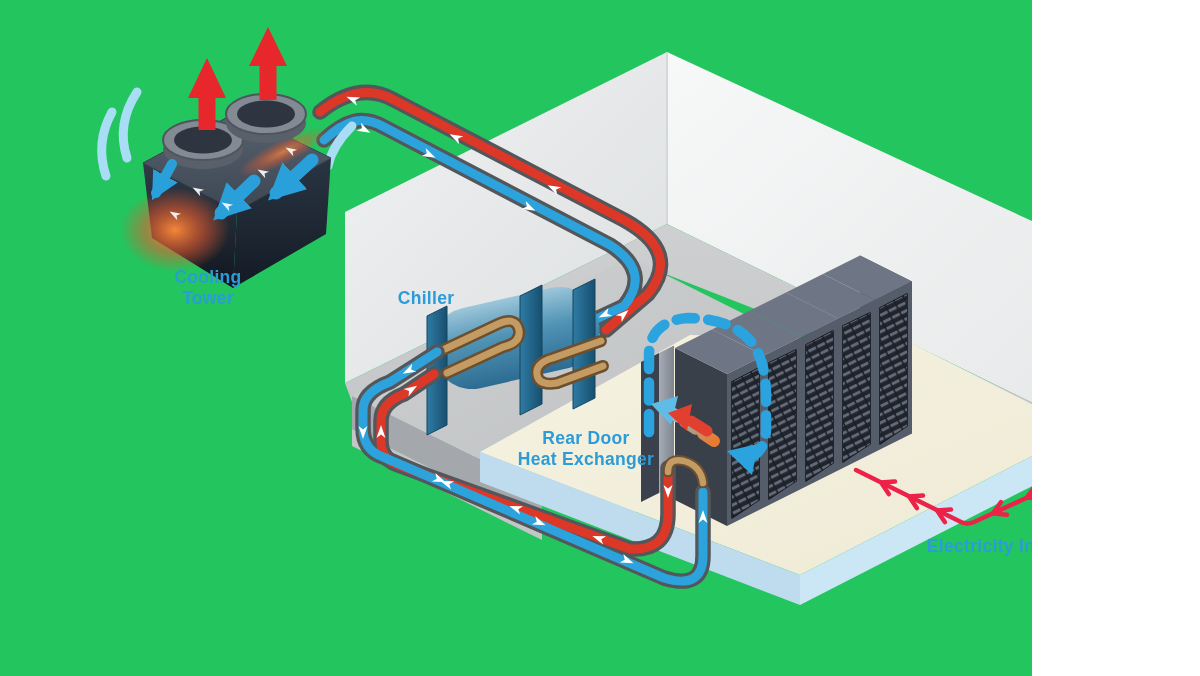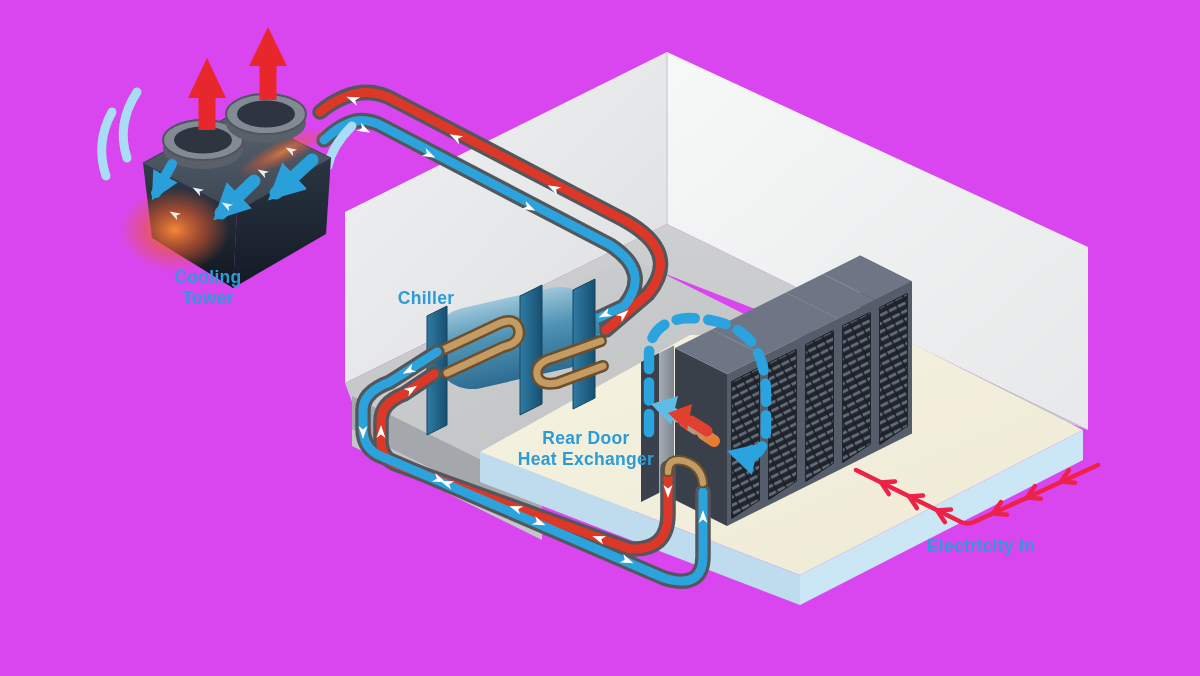--- a/index.html
+++ b/index.html
@@ -1,16 +1,16 @@
 <!DOCTYPE html>
 <html><head>
 <meta charset="utf-8">
 <style>
   html,body{margin:0;padding:0;background:#ffffff;}
-  .stage{width:1200px;height:676px;position:relative;overflow:hidden;background:#d946ef;
+  .stage{width:1032px;height:676px;position:relative;overflow:hidden;background:#22c55e;
          font-family:"Liberation Sans", sans-serif;}
   svg{display:block;}
   text.lbl{fill:#2B9CD8;font-family:"Liberation Sans",sans-serif;font-size:17.5px;
            font-weight:600;letter-spacing:.3px;}
 </style>
 </head>
 <body>
 
 <div class="stage">
 <svg width="1200" height="676" viewBox="0 0 1200 676">

